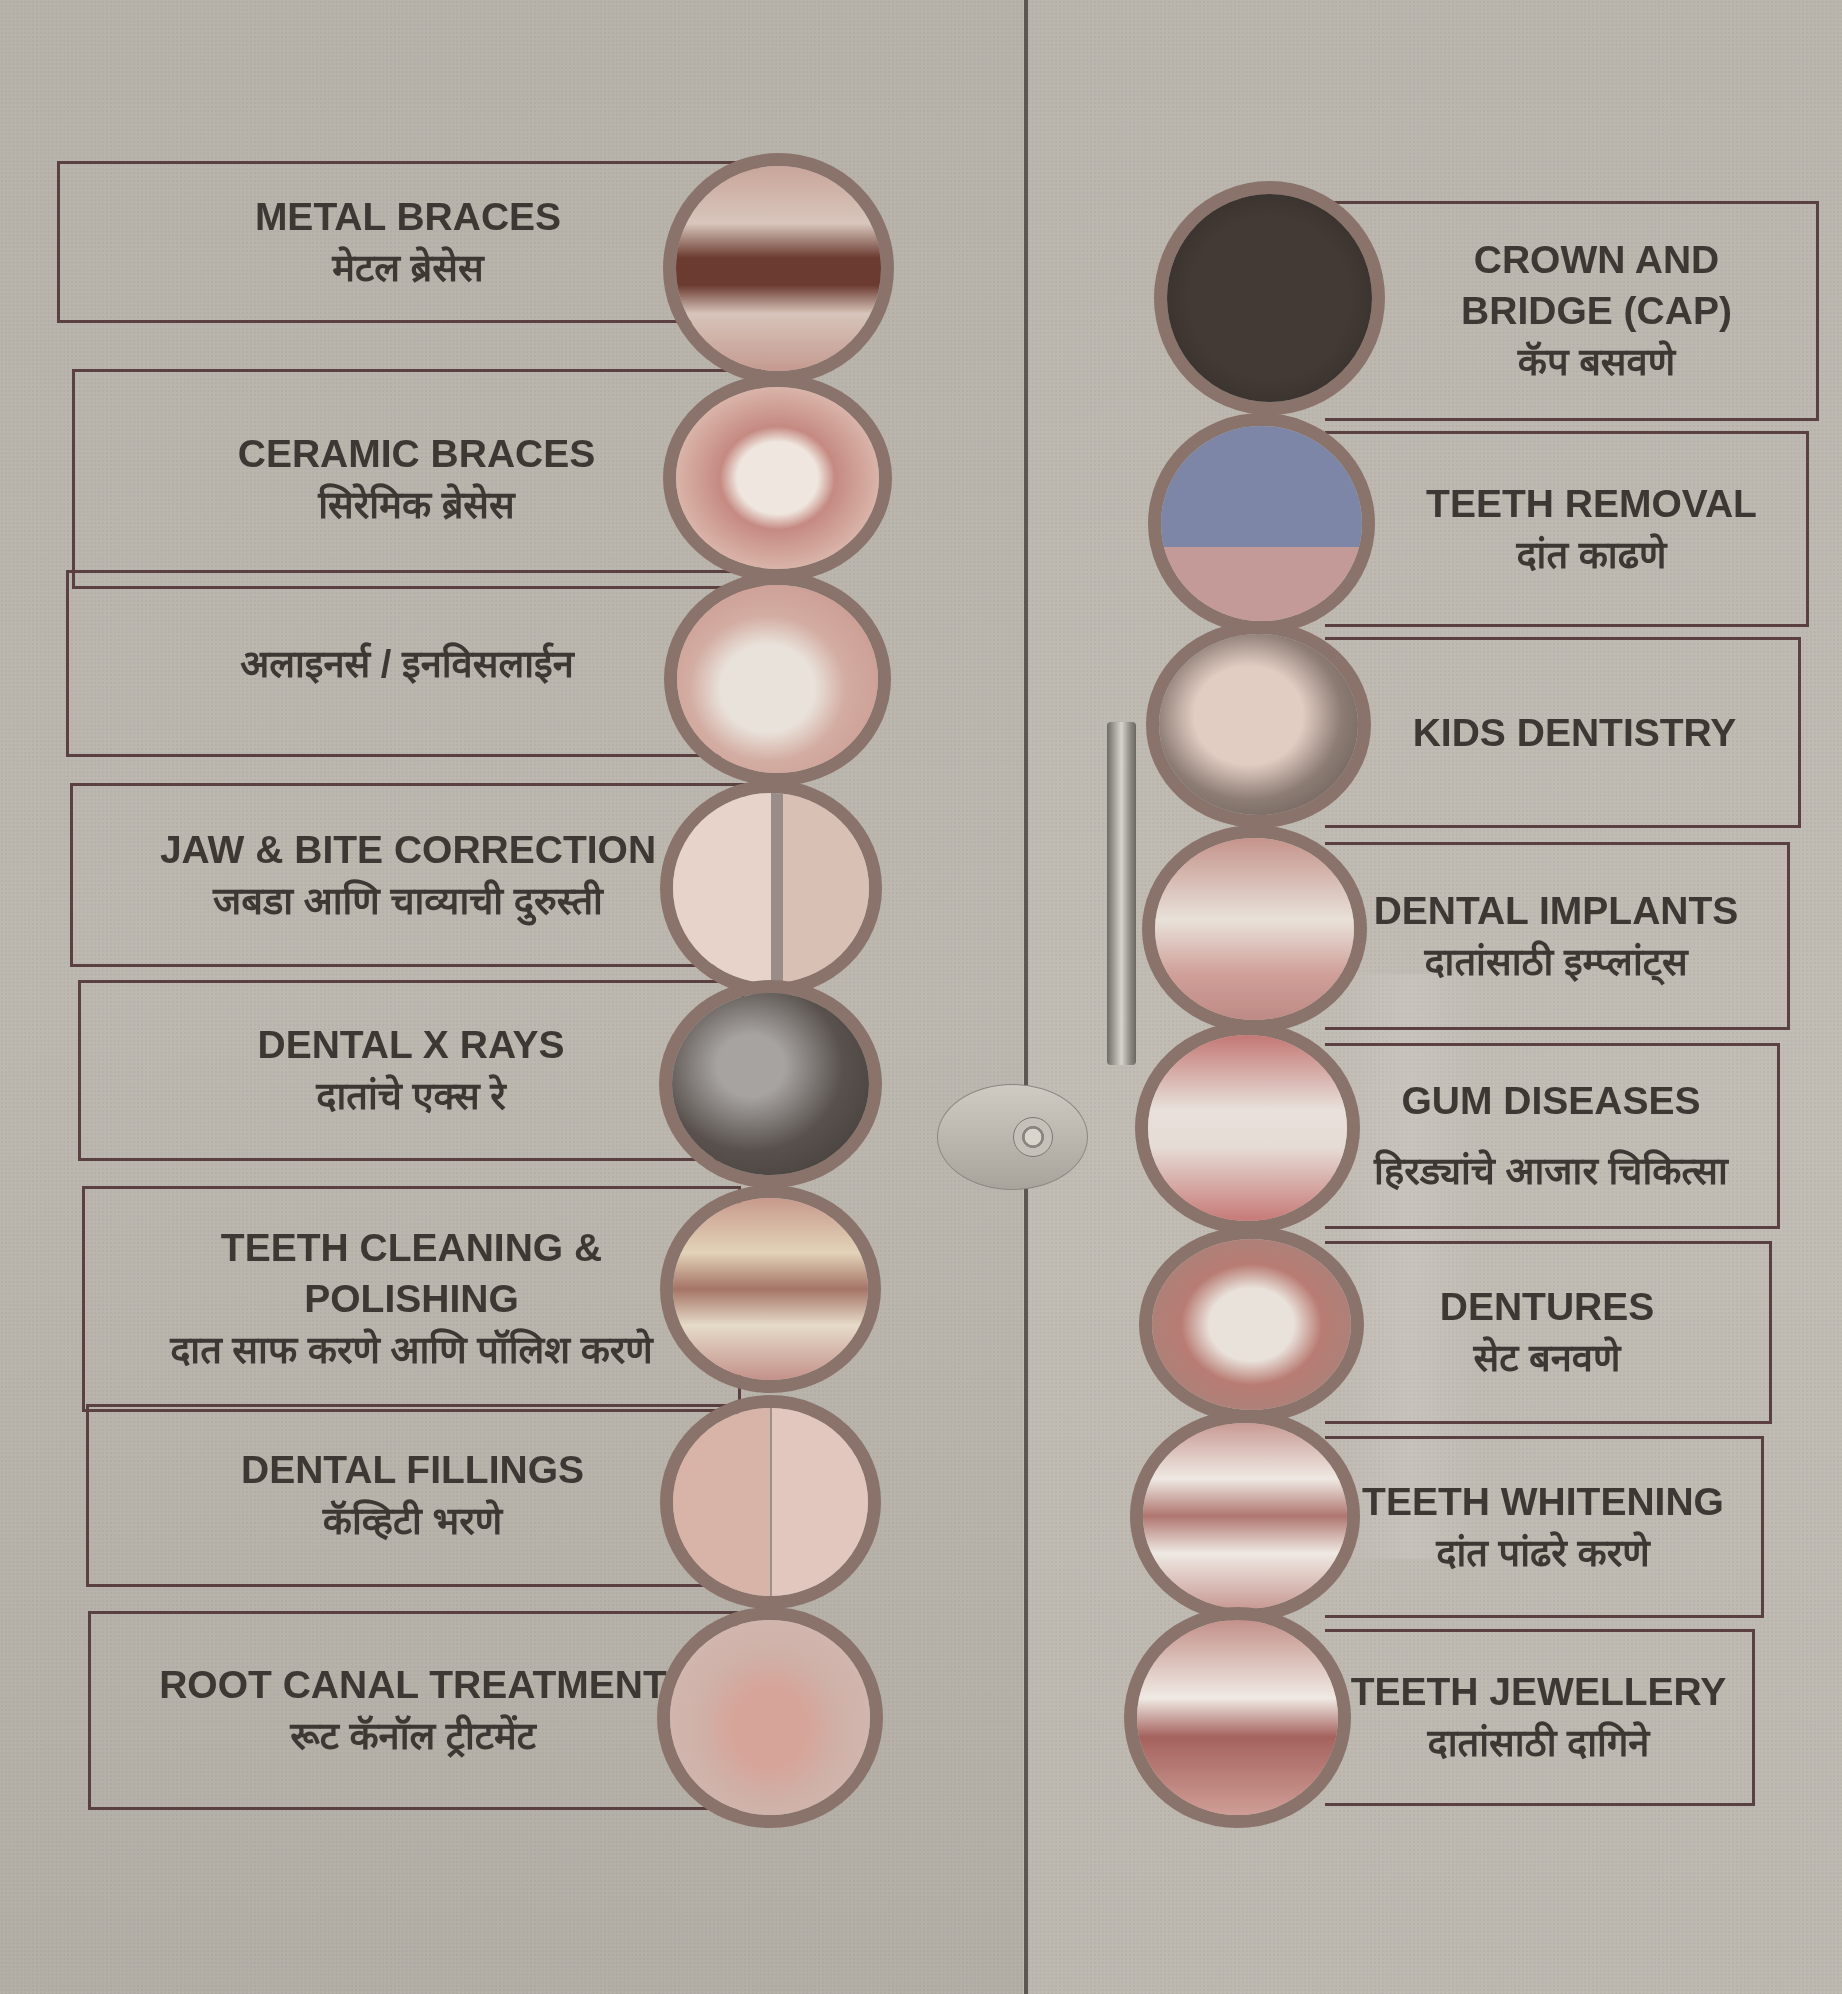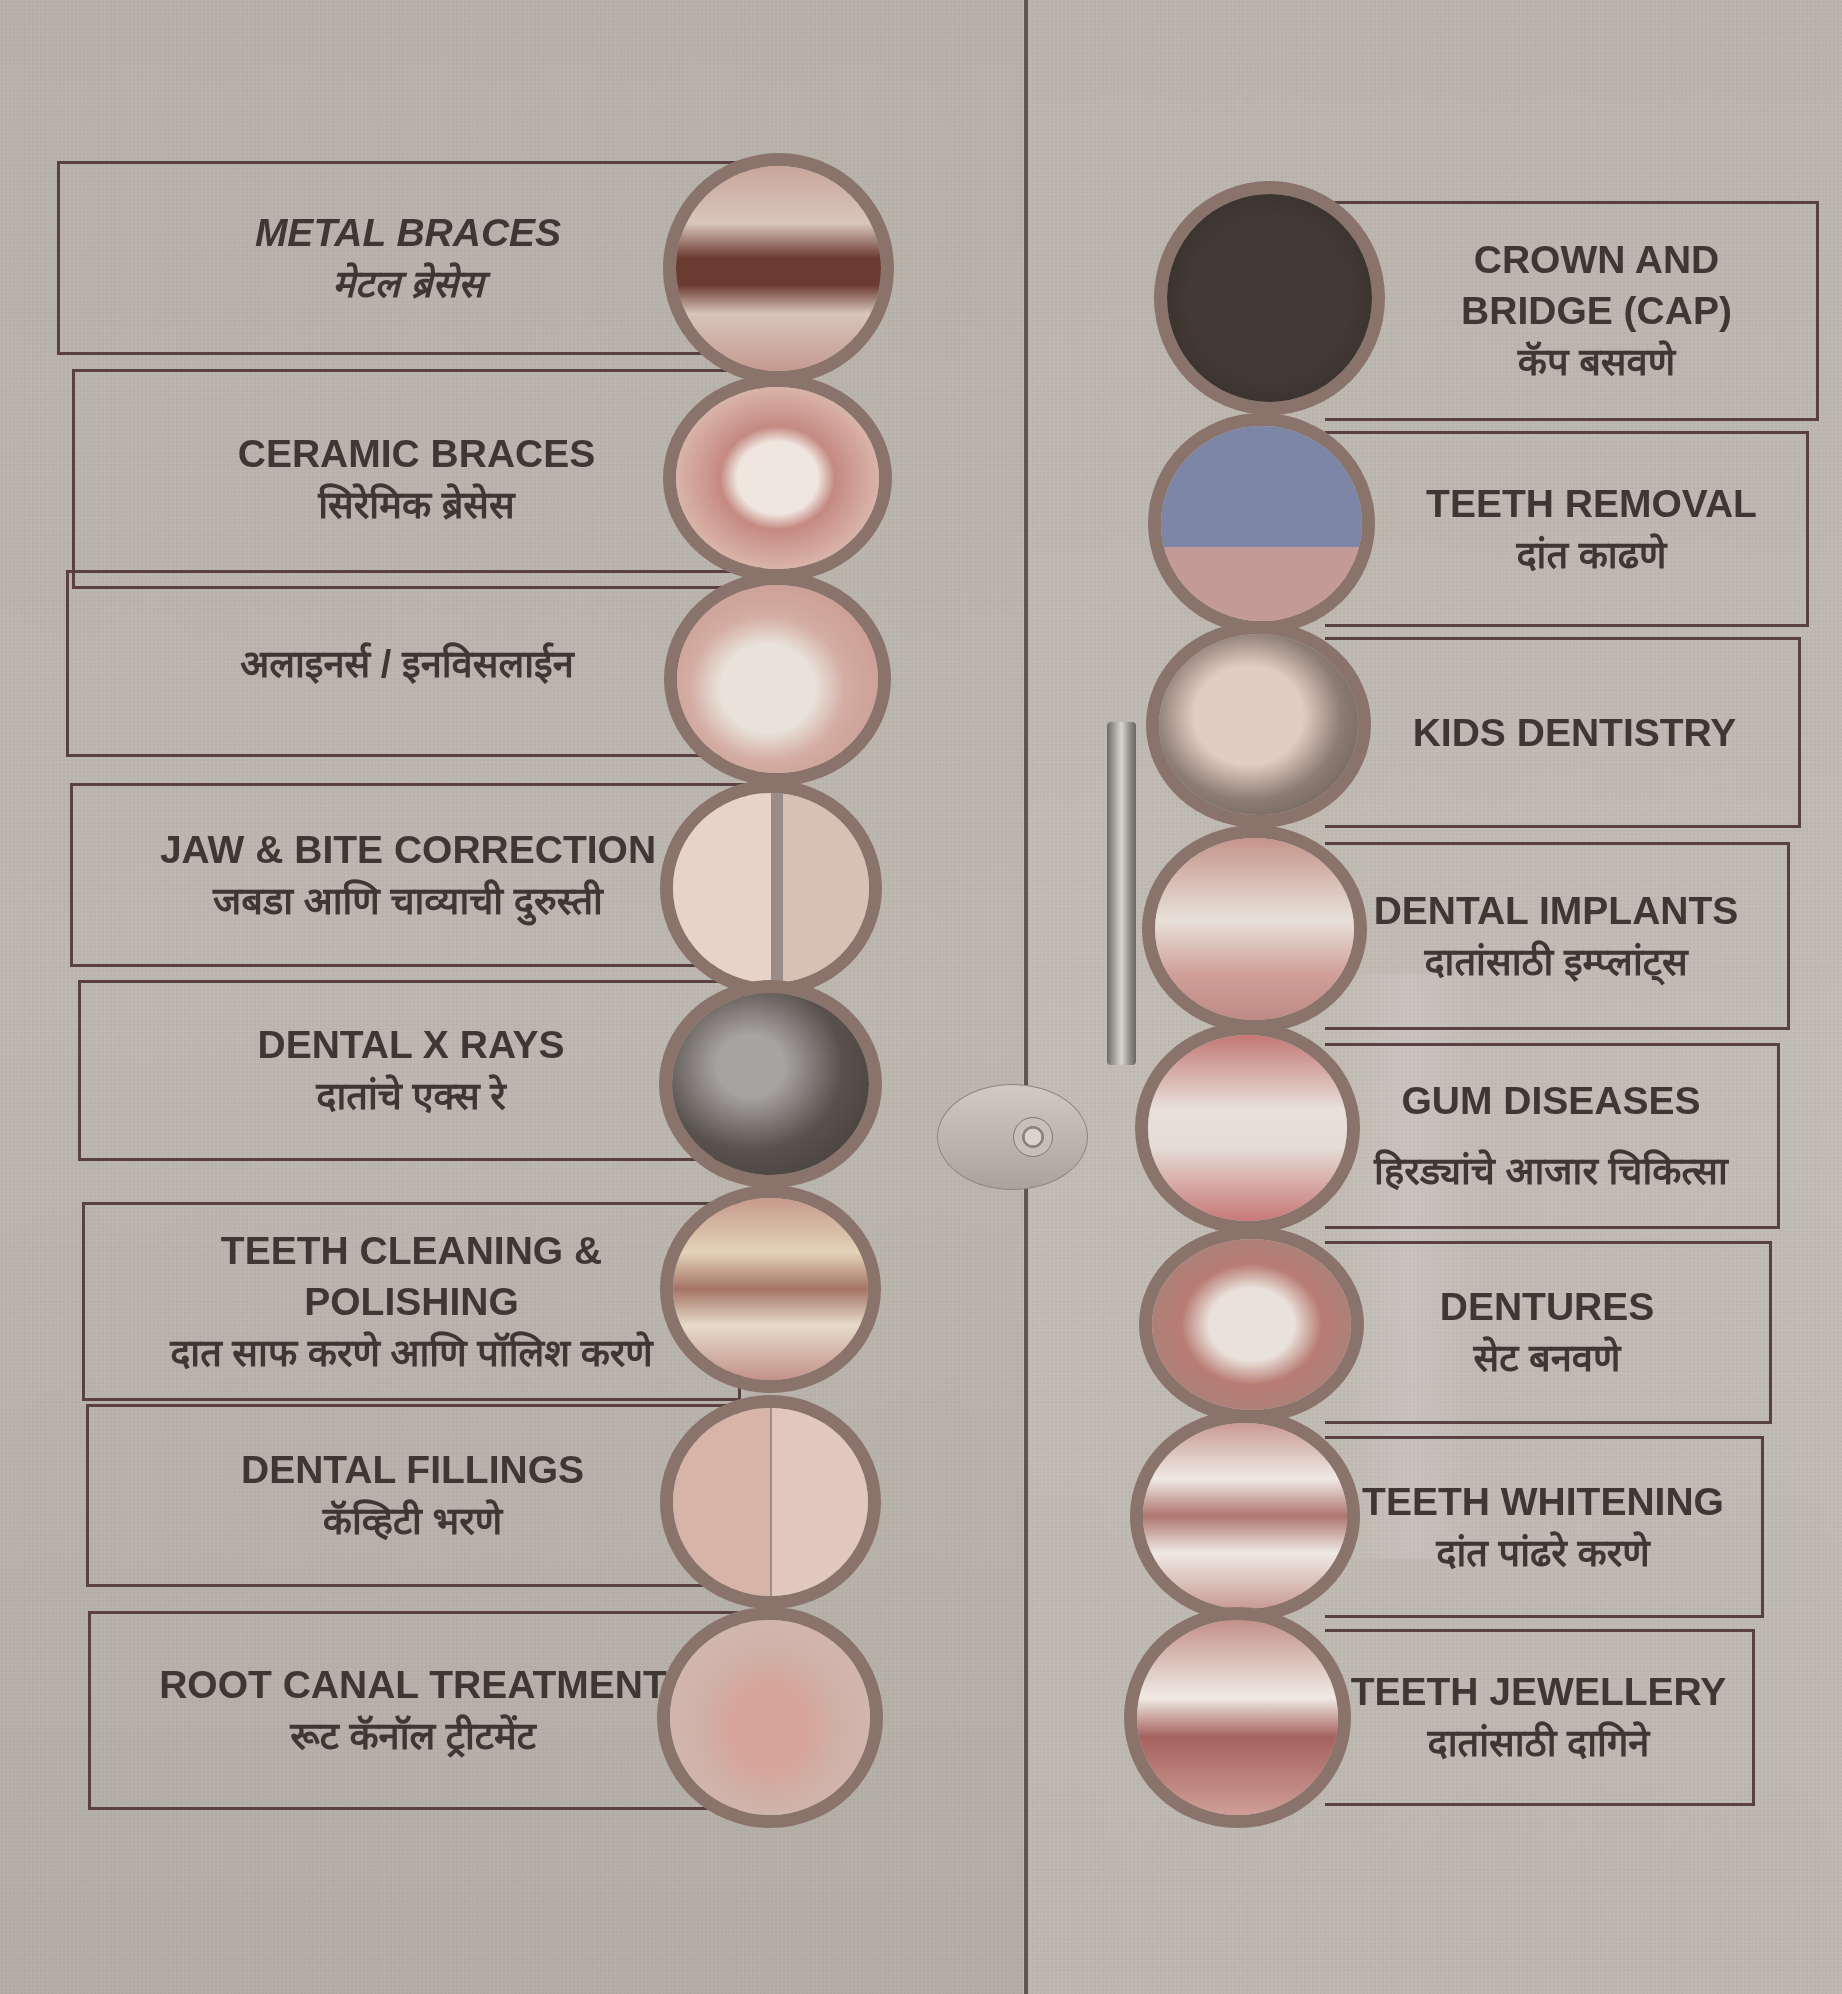--- a/index.html
+++ b/index.html
@@ -57,40 +57,40 @@
   }
 </style>
 </head>
 <body>
 
 <div class="door left"></div>
 <div class="door right"></div>
 <div class="seam a"></div>
 <div class="glare"></div>
 
-<div class="panel" style="left:57px;top:161px;width:702px;height:194px;font-style:italic;">
+<div class="panel" style="left:57px;top:161px;width:702px;height:162px;">
   <div class="en">METAL BRACES</div>
   <div class="mr">मेटल ब्रेसेस</div>
 </div>
 <div class="panel" style="left:72px;top:369px;width:689px;height:220px;">
   <div class="en">CERAMIC BRACES</div>
   <div class="mr">सिरेमिक ब्रेसेस</div>
 </div>
 <div class="panel" style="left:66px;top:570px;width:682px;height:187px;">
   <div class="mr">अलाइनर्स / इनविसलाईन</div>
 </div>
 <div class="panel" style="left:70px;top:783px;width:676px;height:184px;">
   <div class="en">JAW &amp; BITE  CORRECTION</div>
   <div class="mr">जबडा आणि चाव्याची दुरुस्ती</div>
 </div>
 <div class="panel" style="left:78px;top:980px;width:666px;height:181px;">
   <div class="en">DENTAL X RAYS</div>
   <div class="mr">दातांचे एक्स रे</div>
 </div>
-<div class="panel" style="left:82px;top:1186px;width:659px;height:199px;margin-top:16px;">
+<div class="panel" style="left:82px;top:1186px;width:659px;height:226px;">
   <div class="en" style="max-width:416px;">TEETH CLEANING &amp; POLISHING</div>
   <div class="mr">दात साफ करणे आणि पॉलिश करणे</div>
 </div>
 <div class="panel" style="left:86px;top:1404px;width:653px;height:183px;">
   <div class="en">DENTAL FILLINGS</div>
   <div class="mr">कॅव्हिटी भरणे</div>
 </div>
 <div class="panel" style="left:88px;top:1611px;width:650px;height:199px;">
   <div class="en">ROOT CANAL TREATMENT</div>
   <div class="mr">रूट कॅनॉल ट्रीटमेंट</div>

